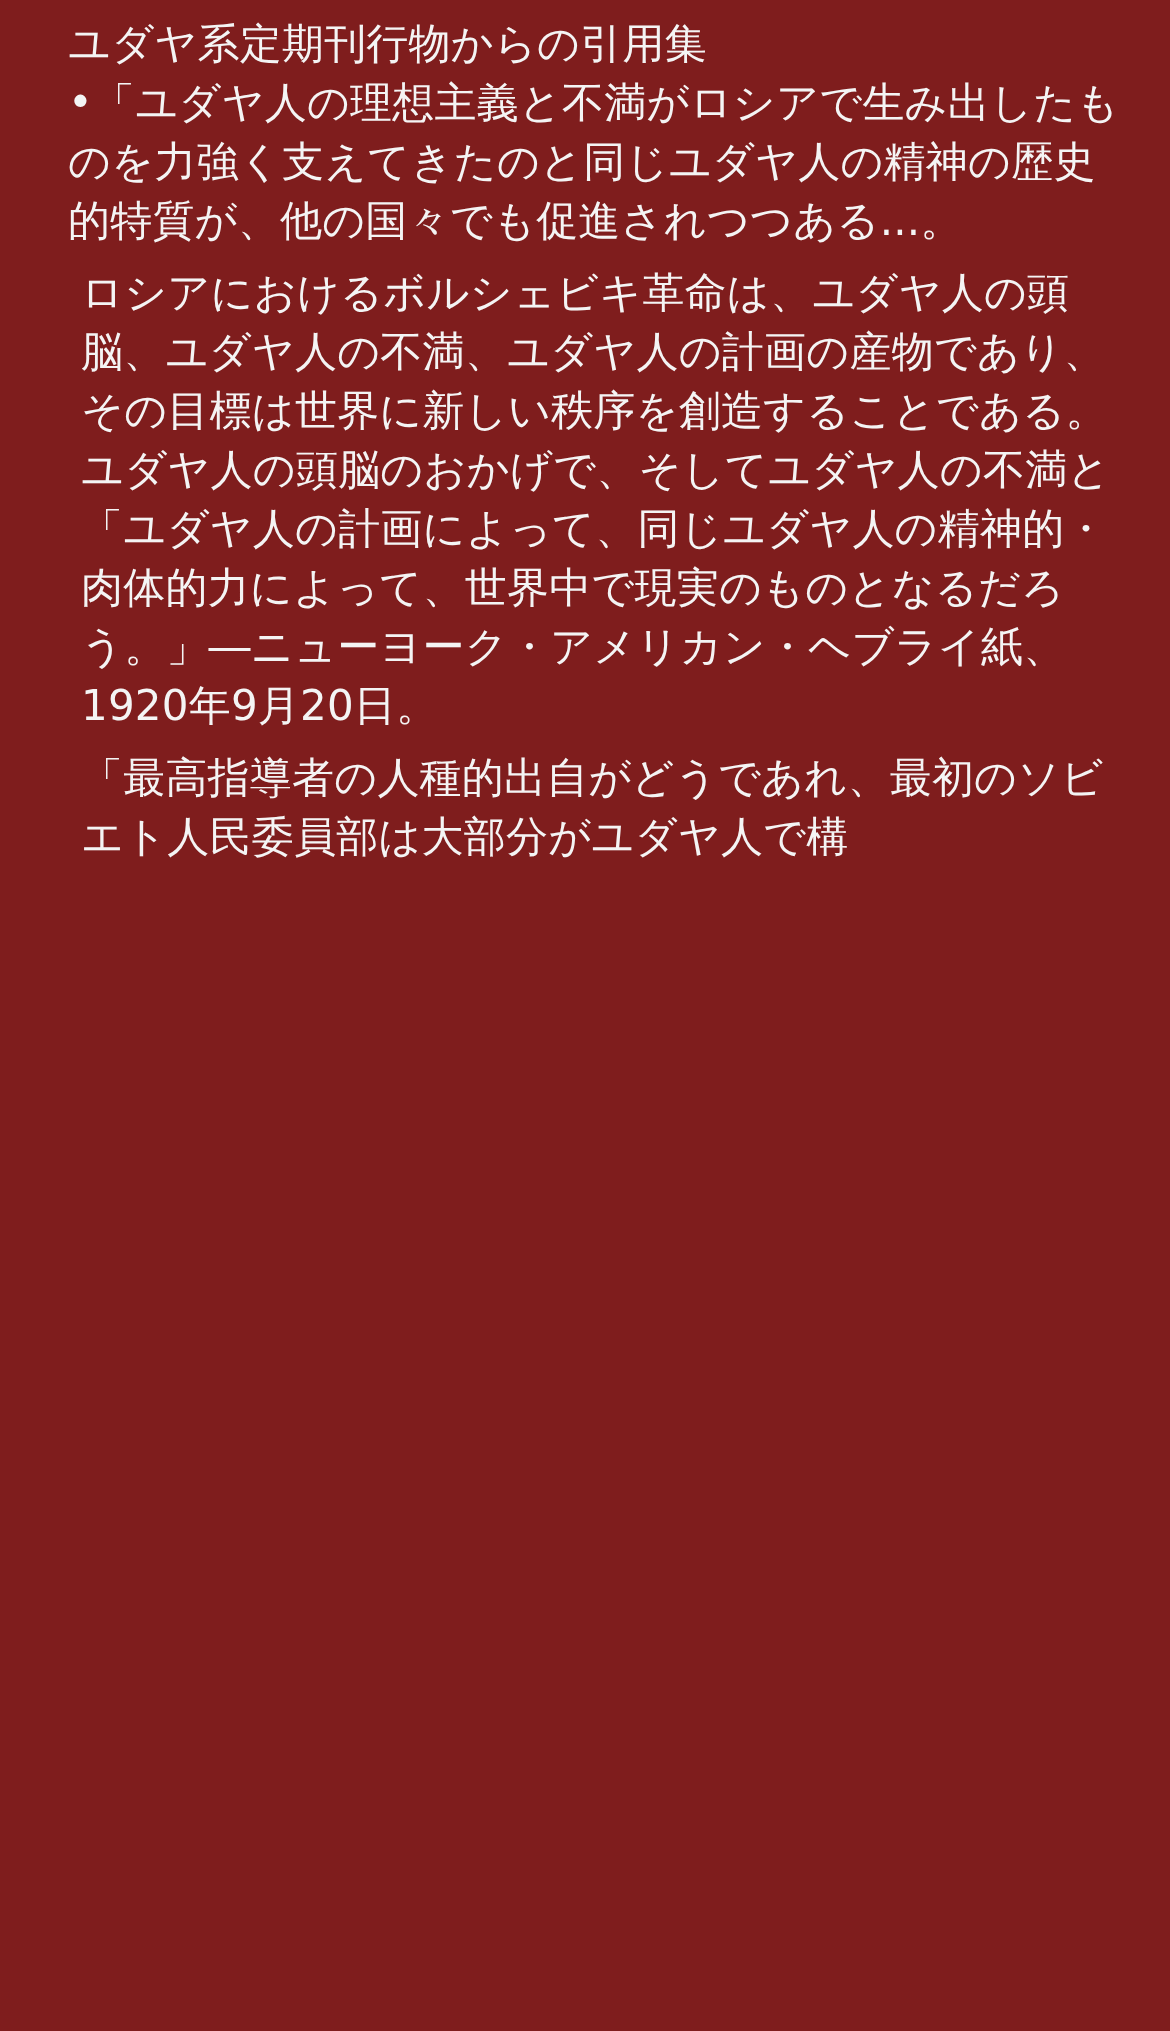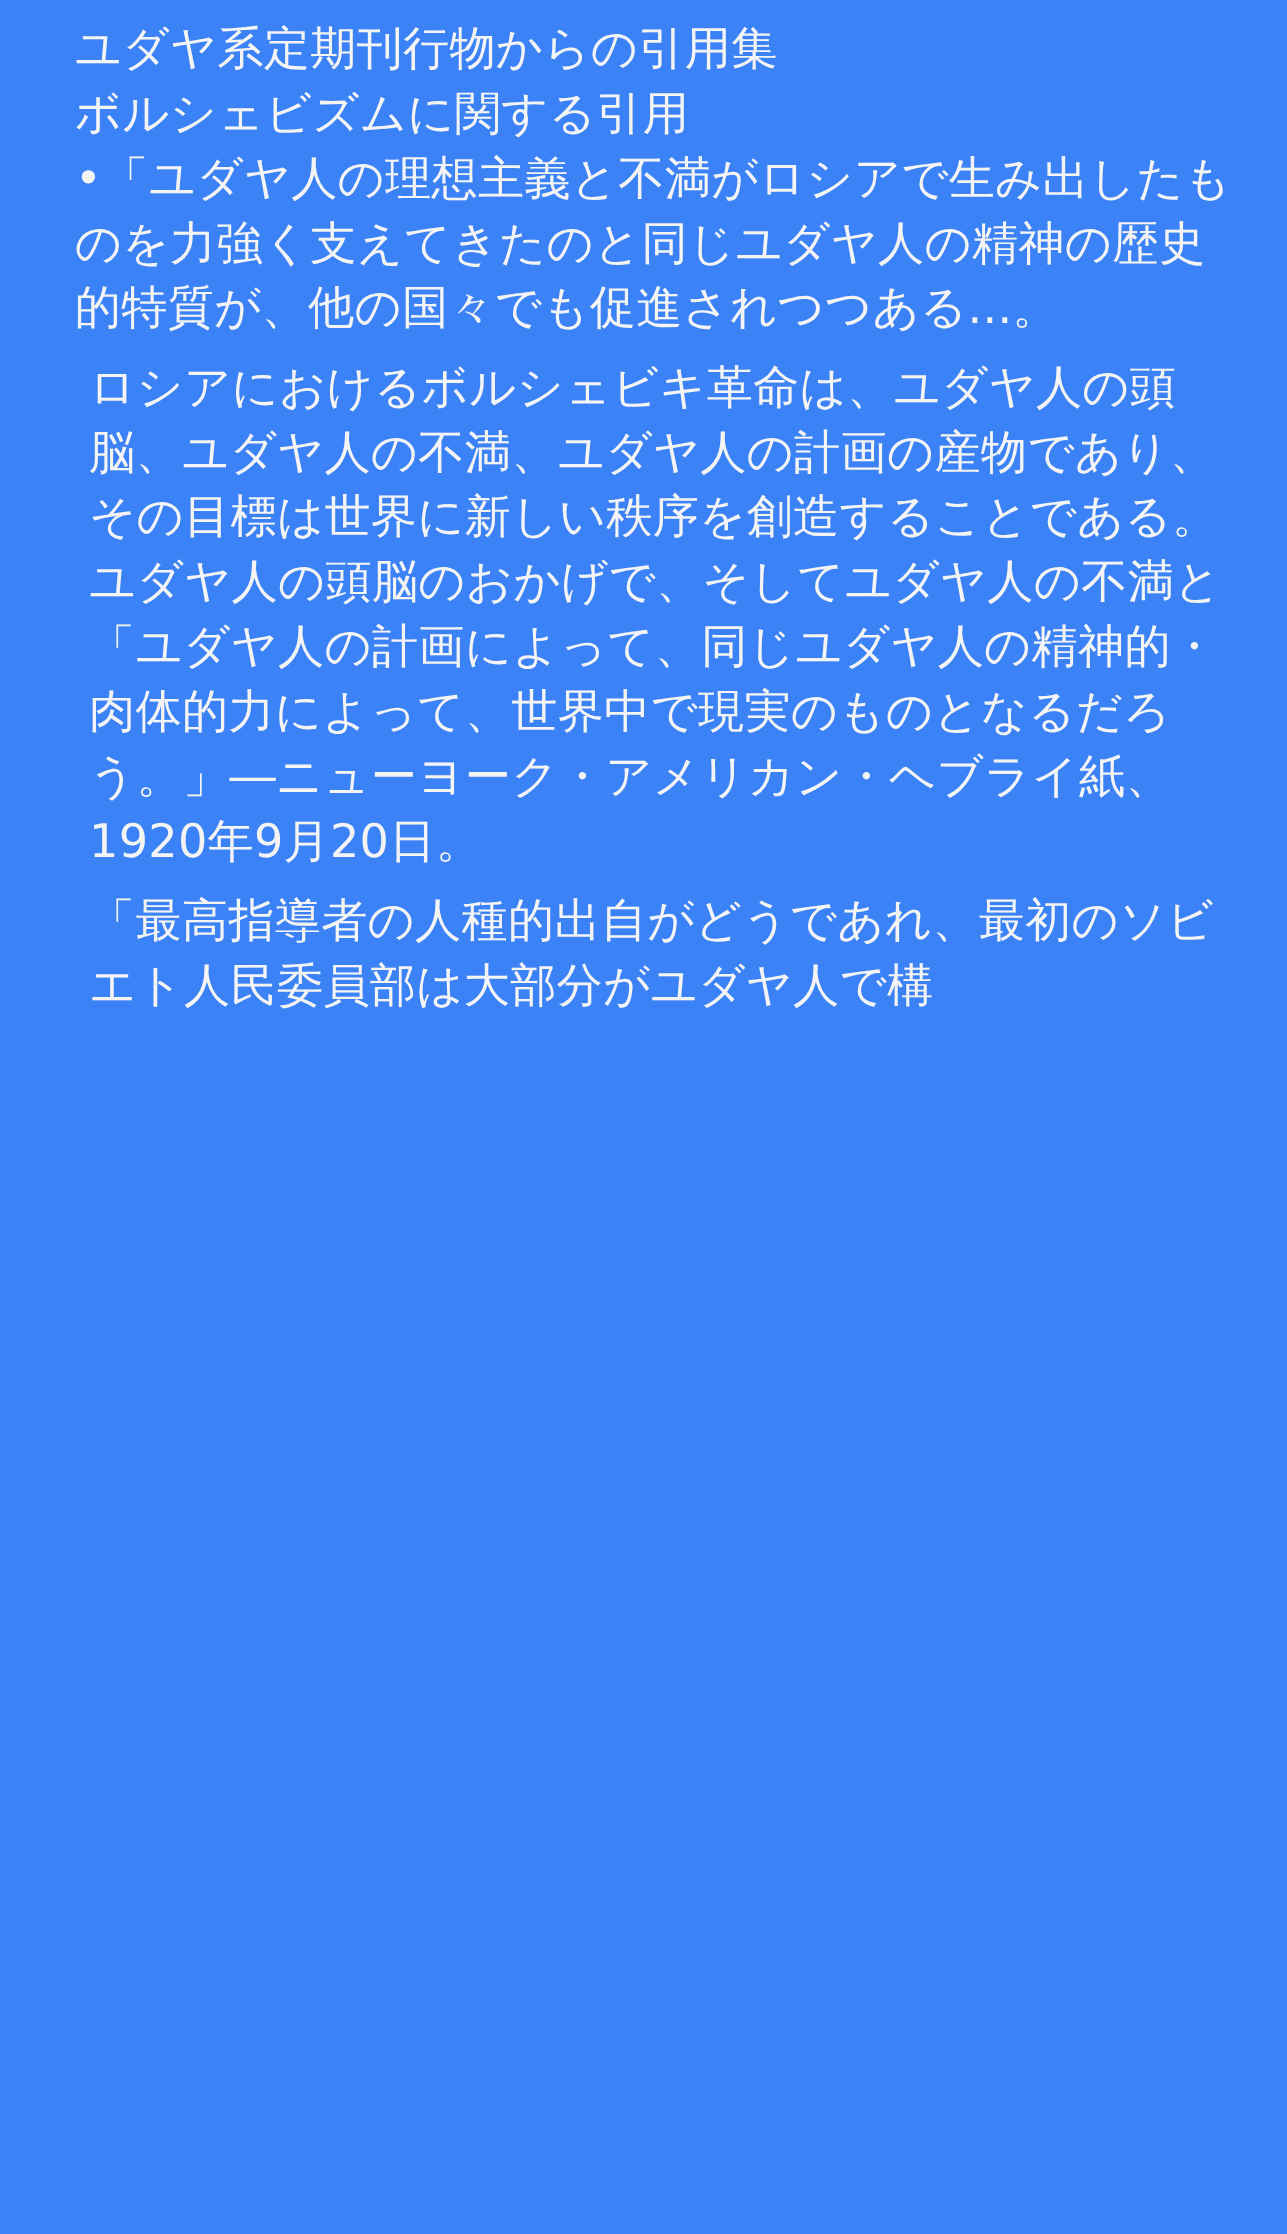--- a/index.html
+++ b/index.html
@@ -10,21 +10,21 @@
     height: 2031px;
     overflow: hidden;
   }
   body {
     font-family: "DejaVu Sans", "Liberation Sans", sans-serif;
     color: #f2f2f2;
   }
   .page {
     width: 1170px;
     height: 2031px;
-    background: #3b82f6;
+    background: #7f1d1d;
     box-sizing: border-box;
     padding: 14px 42px 0 68px;
   }
   .doc {
     font-size: 42px;
     line-height: 1.405;
     letter-spacing: 0.2px;
     color: #f4f4f4;
     font-weight: 400;
   }
@@ -49,18 +49,17 @@
     white-space: pre-wrap;
     word-break: break-word;
   }
 </style>
 </head>
 <body>
 
 <div class="page">
   <div class="doc">
     <div class="heading">ユダヤ系定期刊行物からの引用集</div>
-    <div class="heading">ボルシェビズムに関する引用</div>
     <div class="bullet-line">•「ユダヤ人の理想主義と不満がロシアで生み出したものを力強く支えてきたのと同じユダヤ人の精神の歴史的特質が、他の国々でも促進されつつある...。</div>
     <div class="para">ロシアにおけるボルシェビキ革命は、ユダヤ人の頭脳、ユダヤ人の不満、ユダヤ人の計画の産物であり、その目標は世界に新しい秩序を創造することである。ユダヤ人の頭脳のおかげで、そしてユダヤ人の不満と「ユダヤ人の計画によって、同じユダヤ人の精神的・肉体的力によって、世界中で現実のものとなるだろう。」―ニューヨーク・アメリカン・ヘブライ紙、1920年9月20日。</div>
     <div class="para">「最高指導者の人種的出自がどうであれ、最初のソビエト人民委員部は大部分がユダヤ人で構</div>
   </div>
 </div>
 
 </body></html>

